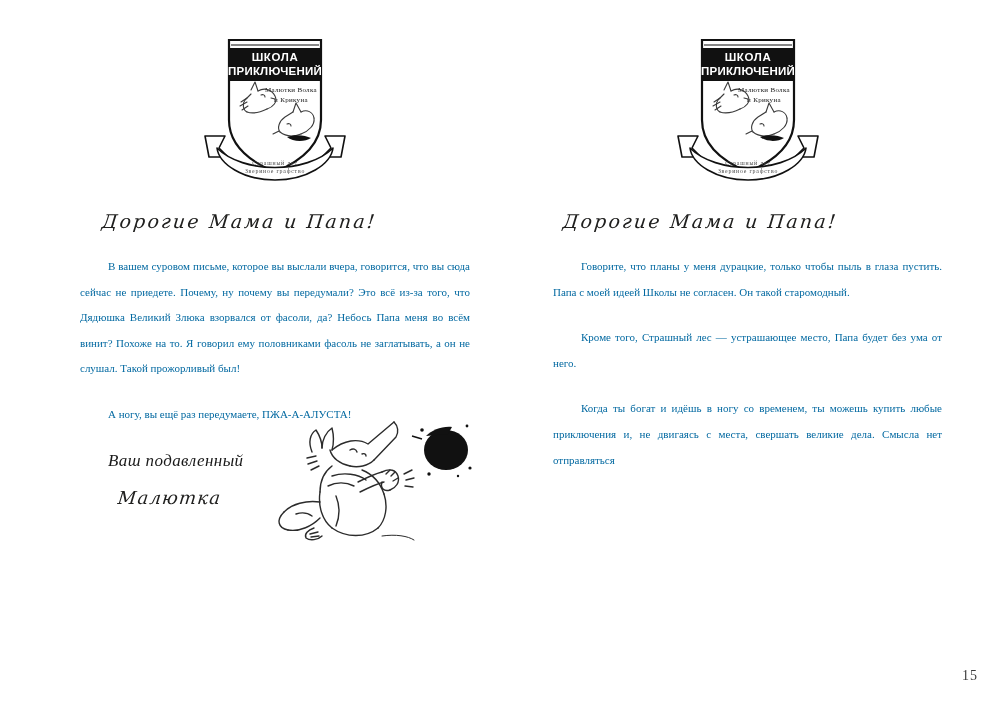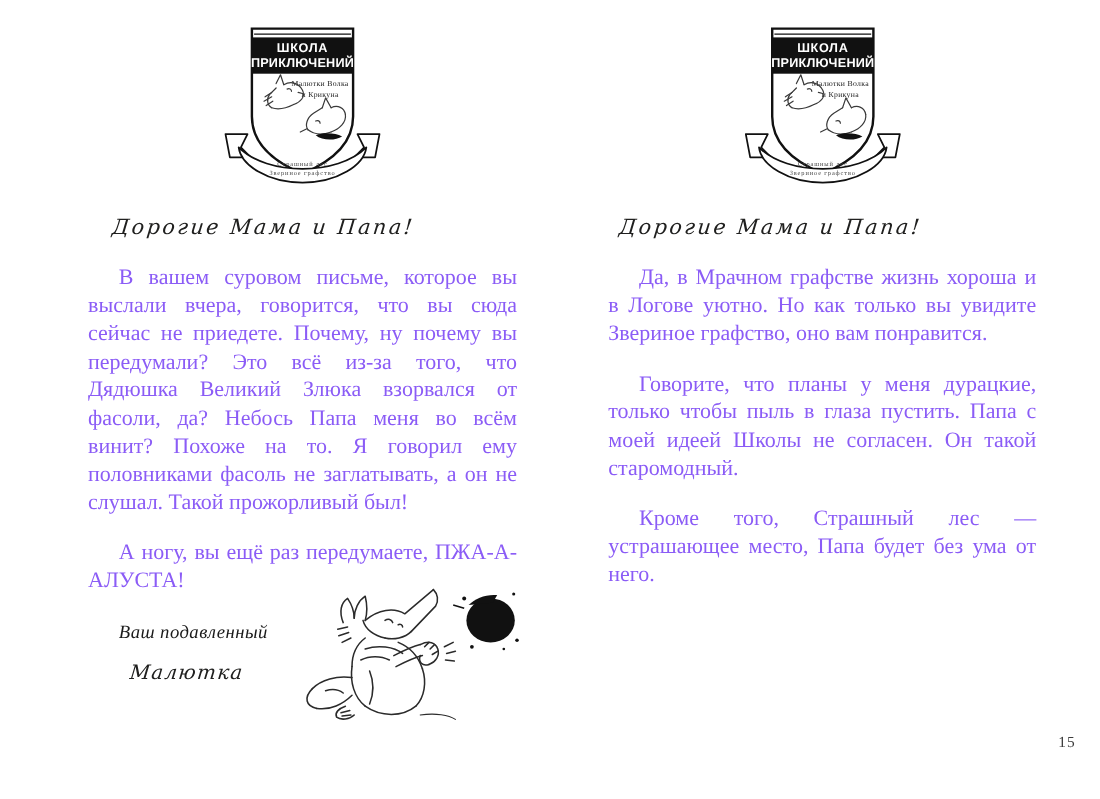--- a/index.html
+++ b/index.html
@@ -27,21 +27,21 @@
     position: relative;
     box-sizing: border-box;
   }
   .leaf.left  { width: 500px; padding: 0 30px 0 80px; }
   .leaf.right { width: 500px; padding: 0 58px 0 53px; }
 
   
   .emblem-wrap {
     display: flex;
     justify-content: center;
-    padding-top: 10px;
+    padding-top: 24px;
   }
   .emblem {
     width: 160px;
     height: 166px;
     position: relative;
   }
   .emblem svg { display: block; width: 100%; height: 100%; }
 
   
   .salutation {
@@ -56,27 +56,27 @@
   }
   .leaf.left  .salutation { margin-left: 22px; }
   .leaf.right .salutation { margin-left: 10px; }
 
   
   .body {
     margin-top: 22px;
   }
   .body p {
     margin: 0 0 20px 0;
-    font-size: 20px;
+    font-size: 11px;
     line-height: 25.6px;
     text-align: justify;
     text-justify: inter-word;
     text-indent: 28px;
     hyphens: manual;
-    color: #8b5cf6;
+    color: #0369a1;
   }
   .body p.last { margin-bottom: 0; }
 
   
   .sign-row {
     position: relative;
     margin-top: 2px;
   }
   .sign-line {
     font-size: 17px;
@@ -305,22 +305,22 @@
             </g>
             <text x="80" y="141" text-anchor="middle" fill="#4a4a4a" font-family="Liberation Serif, serif" font-size="5.8" letter-spacing="0.8">Страшный лес</text>
             <text x="80" y="149" text-anchor="middle" fill="#4a4a4a" font-family="Liberation Serif, serif" font-size="5.8" letter-spacing="0.8">Звериное графство</text>
           </svg>
         </div>
       </div>
 
       <div class="salutation">Дорогие Мама и Папа!</div>
 
       <div class="body">
-        <p>Да, в Мрачном графстве жизнь хороша и в Логове уютно. Но как только вы увидите Звериное графство, оно вам понравится.</p>
         <p>Говорите, что планы у меня дурацкие, только чтобы пыль в глаза пустить. Папа с моей идеей Школы не согласен. Он такой старомодный.</p>
         <p>Кроме того, Страшный лес — устрашающее место, Папа будет без ума от него.</p>
+        <p class="last">Когда ты богат и идёшь в ногу со временем, ты можешь купить любые приключения и, не двигаясь с места, свершать великие дела. Смысла нет отправляться</p>
       </div>
 
       <div class="folio">15</div>
     </div>
 
   </div>
 </div>
 
 </body></html>

